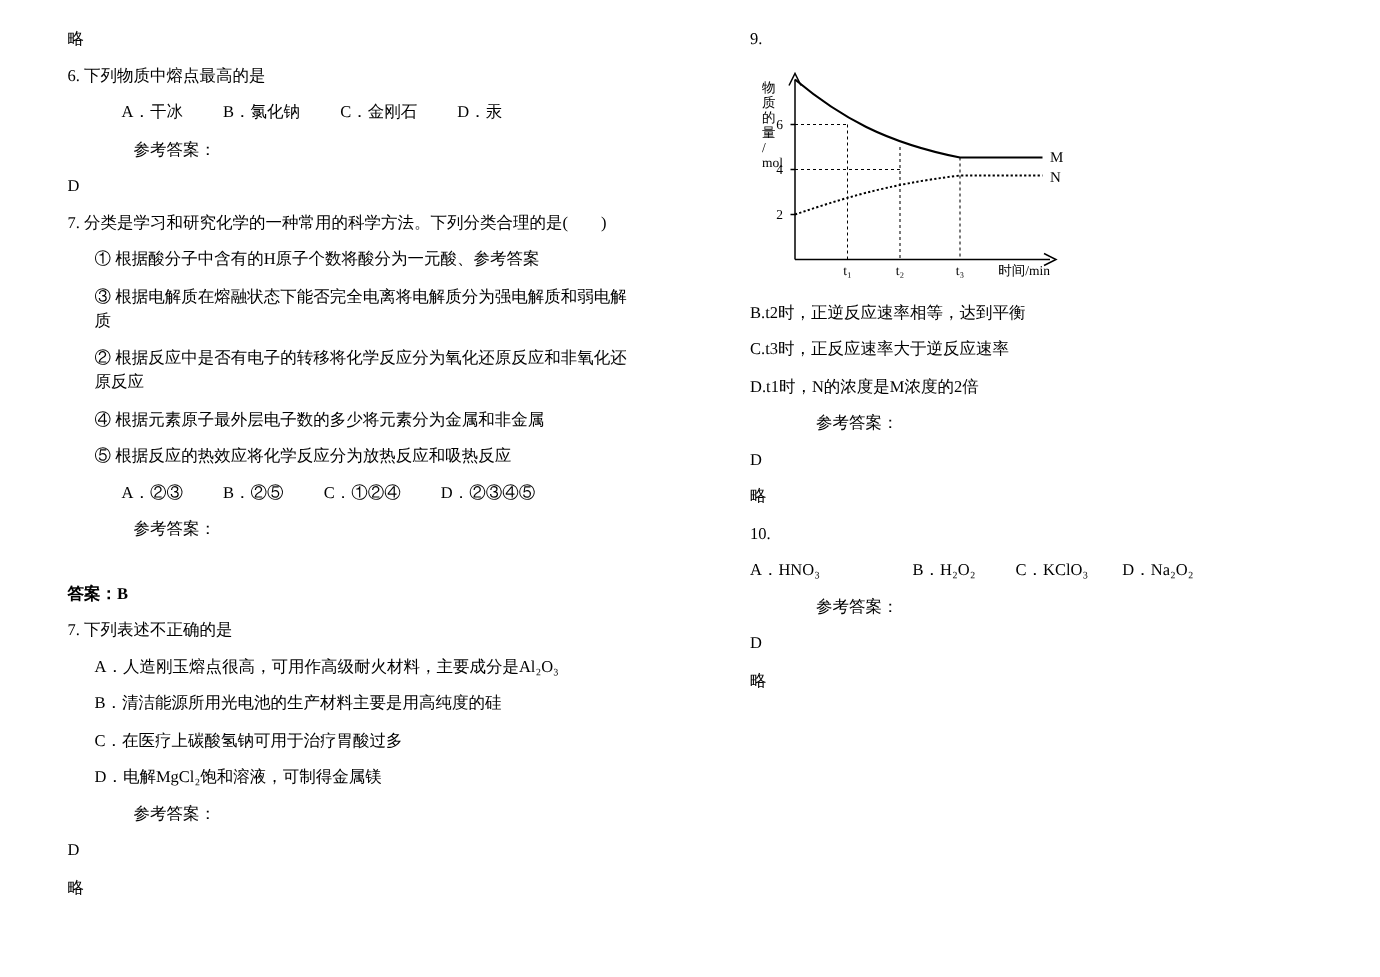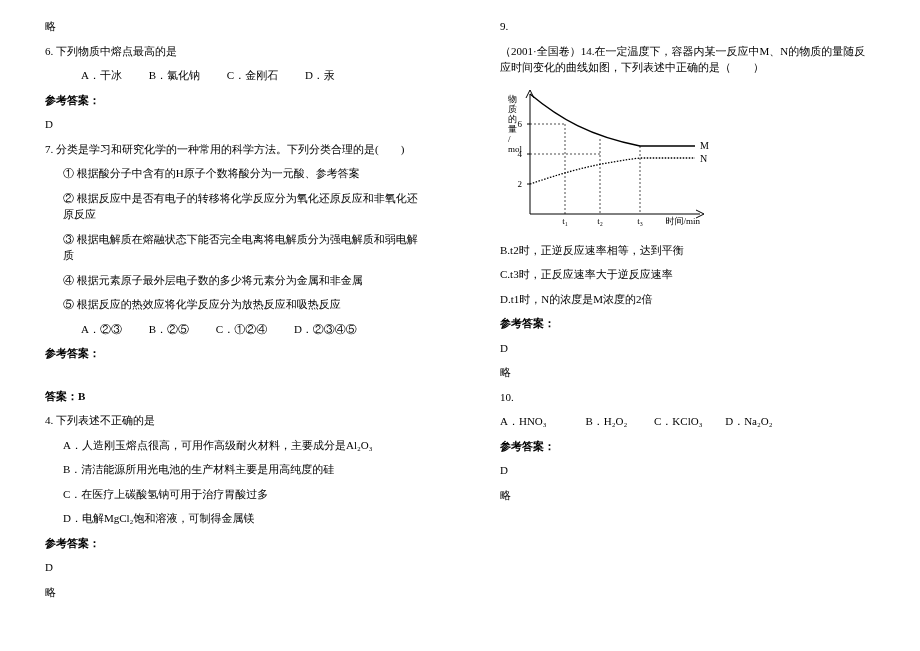--- a/index.html
+++ b/index.html
@@ -21,21 +21,21 @@
     width: 50%;
     box-sizing: border-box;
     padding: 0 15px;
   }
   .col-left { padding-right: 40px; }
   .col-right { padding-left: 40px; }
   .line { margin: 8px 0; line-height: 1.5; }
   .indent1 { padding-left: 18px; }
   .indent2 { padding-left: 36px; }
   .bold { font-weight: bold; margin-top: 26px; }
-  .ans-label { font-weight: bold; margin-top: 6px; margin-bottom: 4px; }
+  .ans-label { font-weight: normal; margin-top: 6px; margin-bottom: 4px; margin-left: 44px; }
   .opt { display: inline-block; margin-right: 24px; }
   svg.chart { display: block; margin: 4px 0 4px 0; }
 </style>
 </head>
 <body>
 
 <div class="page">
 
   <div class="col col-left">
 
@@ -46,47 +46,46 @@
       <span class="opt">A．干冰</span>
       <span class="opt">B．氯化钠</span>
       <span class="opt">C．金刚石</span>
       <span class="opt">D．汞</span>
     </div>
     <div class="line ans-label">参考答案：</div>
     <div class="line">D</div>
 
     <div class="line" style="margin-top:0">7. 分类是学习和研究化学的一种常用的科学方法。下列分类合理的是(　　)</div>
     <div class="line indent1">①  根据酸分子中含有的H原子个数将酸分为一元酸、参考答案</div>
+    <div class="line indent1">③  根据电解质在熔融状态下能否完全电离将电解质分为强电解质和弱电解质</div>
     <div class="line indent1">②  根据反应中是否有电子的转移将化学反应分为氧化还原反应和非氧化还原反应</div>
-    <div class="line indent1">③  根据电解质在熔融状态下能否完全电离将电解质分为强电解质和弱电解质</div>
     <div class="line indent1">④  根据元素原子最外层电子数的多少将元素分为金属和非金属</div>
     <div class="line indent1">⑤  根据反应的热效应将化学反应分为放热反应和吸热反应</div>
     <div class="line indent2">
       <span class="opt">A．②③</span>
       <span class="opt">B．②⑤</span>
       <span class="opt">C．①②④</span>
       <span class="opt">D．②③④⑤</span>
     </div>
     <div class="line ans-label">参考答案：</div>
     <div class="line bold">答案：B</div>
 
-    <div class="line">4. 下列表述不正确的是</div>
+    <div class="line">7. 下列表述不正确的是</div>
     <div class="line indent1">A．人造刚玉熔点很高，可用作高级耐火材料，主要成分是Al₂O₃</div>
     <div class="line indent1">B．清洁能源所用光电池的生产材料主要是用高纯度的硅</div>
     <div class="line indent1">C．在医疗上碳酸氢钠可用于治疗胃酸过多</div>
     <div class="line indent1">D．电解MgCl₂饱和溶液，可制得金属镁</div>
     <div class="line ans-label">参考答案：</div>
     <div class="line">D</div>
     <div class="line">略</div>
   </div>
 
   <div class="col col-right">
 
     <div class="line">9.</div>
-    <div class="line">（2001·全国卷）14.在一定温度下，容器内某一反应中M、N的物质的量随反应时间变化的曲线如图，下列表述中正确的是（　　）</div>
 
     <svg class="chart" width="220" height="150" viewBox="0 0 220 150">
 
       <line x1="30" y1="10" x2="30" y2="130" stroke="#000" stroke-width="1"></line>
       <line x1="30" y1="130" x2="200" y2="130" stroke="#000" stroke-width="1"></line>
 
       <polyline points="26,14 30,6 34,14" fill="none" stroke="#000" stroke-width="1"></polyline>
       <polyline points="196,126 204,130 196,134" fill="none" stroke="#000" stroke-width="1"></polyline>
 
       <line x1="27" y1="100" x2="30" y2="100" stroke="#000"></line>
@@ -123,21 +122,21 @@
 
     <div class="line">B.t2时，正逆反应速率相等，达到平衡</div>
     <div class="line">C.t3时，正反应速率大于逆反应速率</div>
     <div class="line">D.t1时，N的浓度是M浓度的2倍</div>
     <div class="line ans-label">参考答案：</div>
     <div class="line">D</div>
     <div class="line">略</div>
 
     <div class="line">10.</div>
     <div class="line">
-      <span class="opt" style="margin-right:36px">A．HNO₃</span>
+      <span class="opt" style="margin-right:59px">A．HNO₃</span>
       <span class="opt" style="">B．H₂O₂</span>
       <span class="opt" style="margin-right:20px">C．KClO₃</span>
       <span class="opt">D．Na₂O₂</span>
     </div>
     <div class="line ans-label">参考答案：</div>
     <div class="line">D</div>
     <div class="line">略</div>
   </div>
 
 </div>

